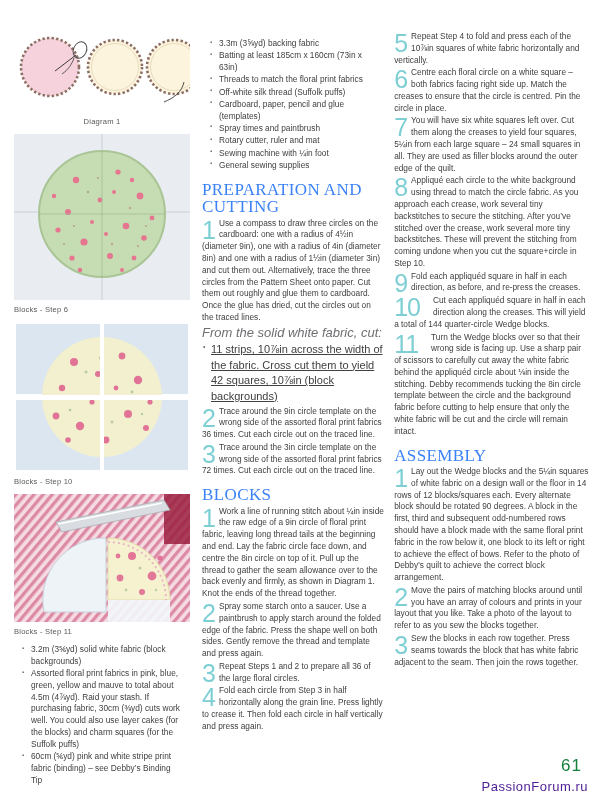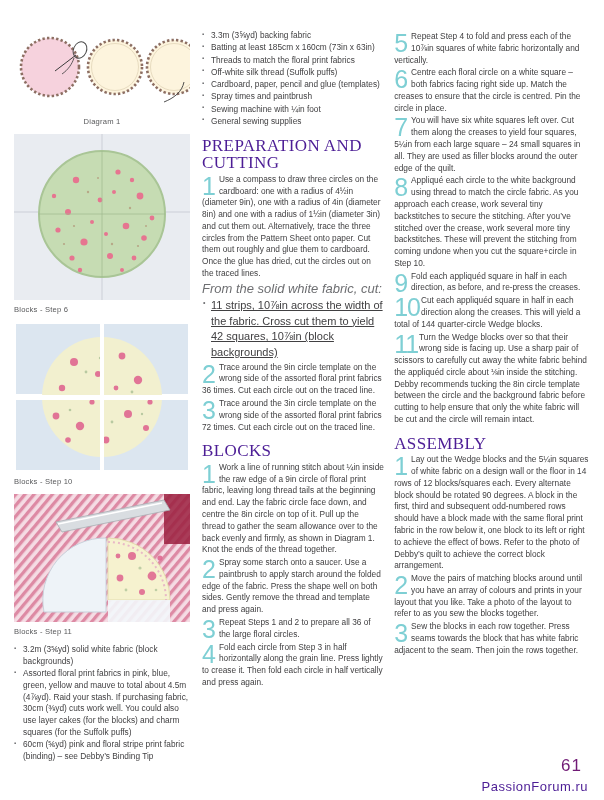--- a/index.html
+++ b/index.html
@@ -28,21 +28,21 @@
   .col {
     box-sizing: border-box;
   }
   .col-left   { width: 190px; padding-right: 12px; }
   .col-mid    { width: 196px; padding-right: 10px; }
   .col-right  { width: 200px; }
 
   
   .section-head {
     font-family: "Liberation Serif", serif;
-    color: #4c1d95;
+    color: #3b82f6;
     font-size: 17px;
     letter-spacing: 0.4px;
     line-height: 1.03;
     margin: 9px 0 2px 0;
     font-weight: 400;
   }
 
   
   .body-text {
     font-size: 13px;
@@ -52,21 +52,21 @@
     text-align: left;
   }
   .italic-note {
     font-style: italic;
     color: #6d6e71;
   }
 
   
   ul.bullets {
     list-style: none;
-    margin: 0;
+    margin: 8px;
     padding: 0;
   }
   ul.bullets li {
     position: relative;
     padding-left: 9px;
     font-size: 8.3px;
     line-height: 1.42;
     color: #414042;
     margin-bottom: 0.5px;
   }
@@ -112,21 +112,21 @@
     float: left;
     font-family: "Liberation Sans", sans-serif;
     font-weight: 300;
     color: #7ecfd4;
     font-size: 25px;
     line-height: 22px;
     margin: 1px 4px 0 0;
     letter-spacing: -1px;
   }
   .step .num.wide {
-    margin-right: 1px;
+    margin-right: 13px;
   }
   .step .txt { display: block; }
 
   
   .diagram-wrap {
     width: 100%;
     text-align: center;
   }
   .diagram-caption, .photo-caption {
     font-size: 7.6px;
@@ -142,21 +142,21 @@
     border: 0;
   }
   .photo-block { margin-bottom: 0; }
 
   
   .page-number {
     position: absolute;
     right: 22px;
     bottom: 24px;
     font-size: 17px;
-    color: #701a75;
+    color: #15803d;
     font-family: "Liberation Sans", sans-serif;
     letter-spacing: 1px;
   }
   .watermark {
     position: absolute;
     right: 16px;
     bottom: 6px;
     font-size: 13px;
     color: #4c1d95;
     font-family: "Liberation Sans", sans-serif;
@@ -326,32 +326,33 @@
           <circle cx="142" cy="96" r="1.3"></circle>
         </g>
         <path d="M94 106 L156 106 L156 128 L94 128 Z" fill="#f3f7fb" opacity="0.9"></path>
       </svg>
       <div class="photo-caption">Blocks - Step 11</div>
     </div>
 
     <ul class="bullets">
       <li>3.2m (3⅚yd) solid white fabric (block backgrounds)</li>
       <li>Assorted floral print fabrics in pink, blue, green, yellow and mauve to total about 4.5m (4⅞yd). Raid your stash. If purchasing fabric, 30cm (⅜yd) cuts work well. You could also use layer cakes (for the blocks) and charm squares (for the Suffolk puffs)</li>
-      <li>60cm (⅚yd) pink and floral stripe print fabric (binding) – see Debby’s Binding Tip</li>
+      <li>60cm (⅚yd) pink and white stripe print fabric (binding) – see Debby’s Binding Tip</li>
     </ul>
   </div>
 
   <div class="col col-mid">
     <ul class="bullets">
       <li>3.3m (3⅝yd) backing fabric</li>
       <li>Batting at least 185cm x 160cm (73in x 63in)</li>
       <li>Threads to match the floral print fabrics</li>
       <li>Off-white silk thread (Suffolk puffs)</li>
       <li>Cardboard, paper, pencil and glue (templates)</li>
       <li>Spray times and paintbrush</li>
+      <li>Rotary cutter, ruler and mat</li>
       <li>Sewing machine with ¼in foot</li>
       <li>General sewing supplies</li>
     </ul>
 
     <h2 class="section-head">PREPARATION AND CUTTING</h2>
 
     <div class="step clearfix">
       <span class="num">1</span>
       <span class="txt">Use a compass to draw three circles on the cardboard: one with a radius of 4½in (diameter 9in), one with a radius of 4in (diameter 8in) and one with a radius of 1½in (diameter 3in) and cut them out. Alternatively, trace the three circles from the Pattern Sheet onto paper. Cut them out roughly and glue them to cardboard. Once the glue has dried, cut the circles out on the traced lines.</span>
     </div>

